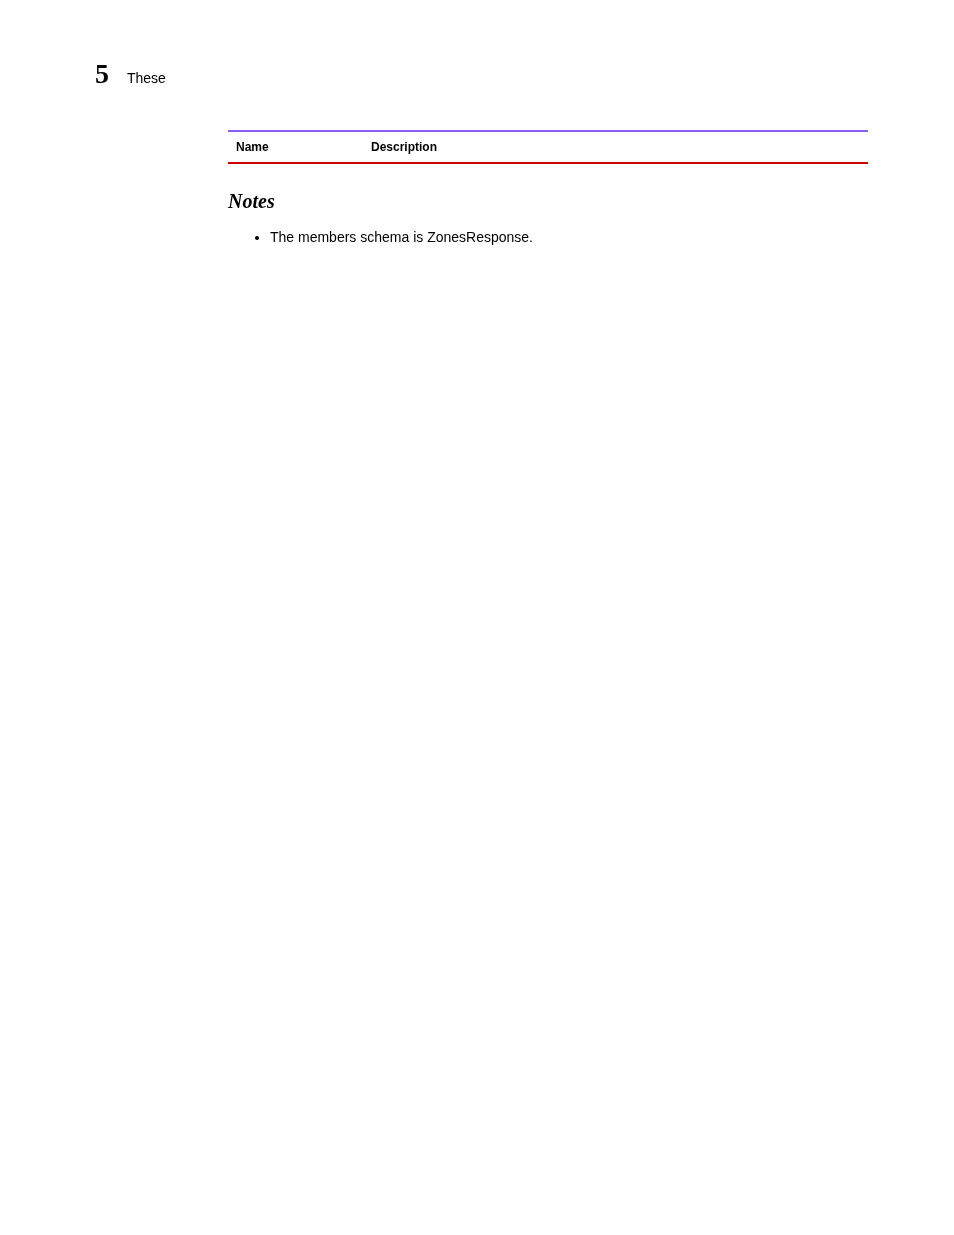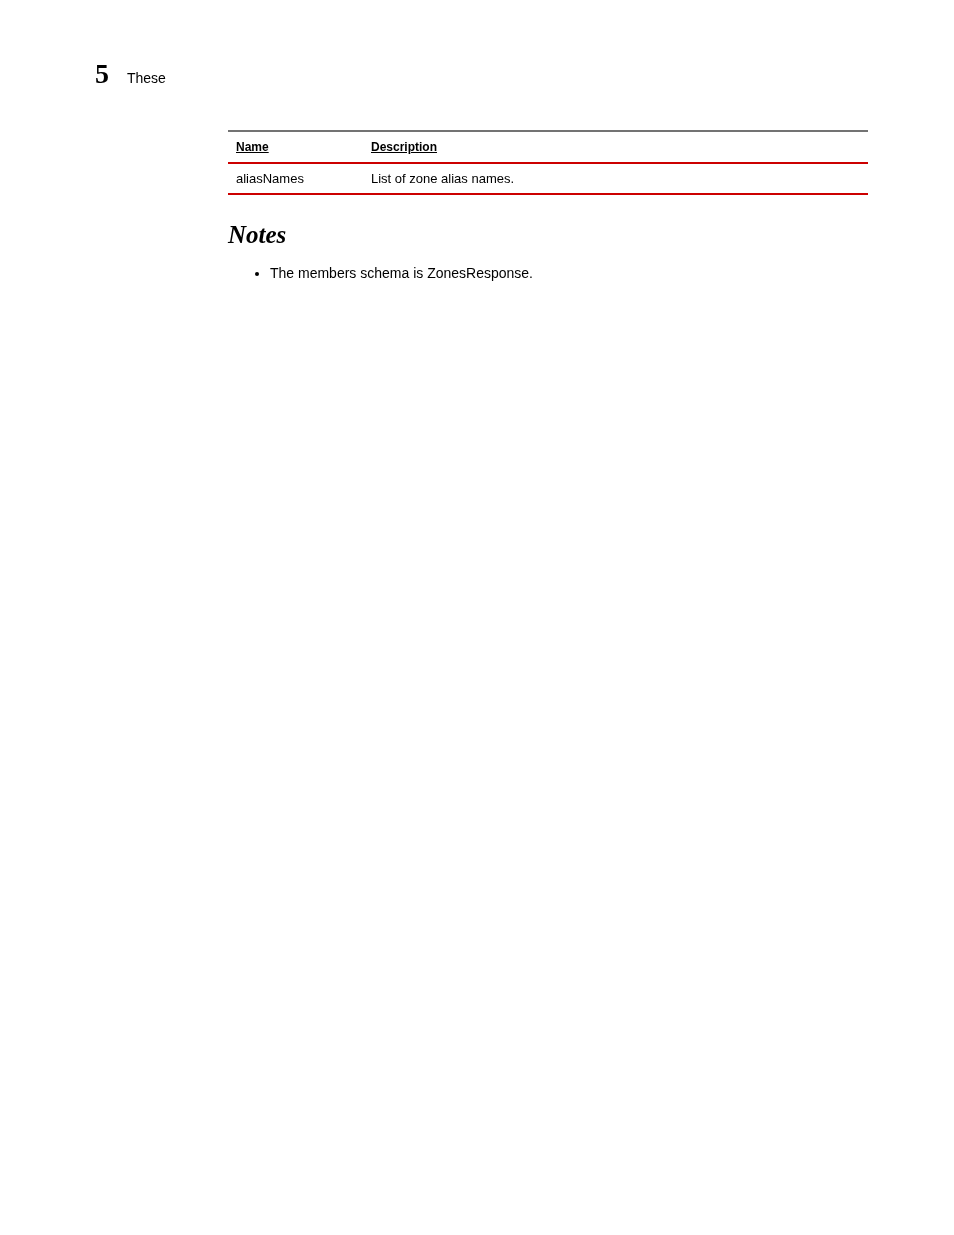--- a/index.html
+++ b/index.html
@@ -36,23 +36,22 @@
       position: absolute;
       top: 130px;
       left: 228px;
       width: 640px;
     }
     table {
       width: 100%;
       border-collapse: collapse;
     }
     thead tr {
-      border-top: 2px solid #737373;
+      border-top: 2px solid #8b5cf6;
       border-bottom: 2px solid #cc0000;
-      text-decoration: underline;
     }
     th {
       text-align: left;
       font-size: 12px;
       font-weight: bold;
       padding: 8px 8px;
       color: #000;
     }
     th.col-name {
       width: 135px;
@@ -64,21 +63,21 @@
       border-bottom: 2px solid #cc0000;
     }
     td {
       font-size: 13px;
       padding: 7px 8px;
       color: #000;
       vertical-align: top;
     }
     .notes-heading {
       margin-top: 26px;
-      font-size: 25px;
+      font-size: 20px;
       font-style: italic;
       font-weight: bold;
       color: #000;
       font-family: Georgia, serif;
     }
     .notes-list {
       margin-top: 14px;
       padding-left: 42px;
     }
     .notes-list li {
@@ -97,24 +96,20 @@
 
 <div class="content">
   <table>
     <thead>
       <tr>
         <th class="col-name">Name</th>
         <th>Description</th>
       </tr>
     </thead>
     <tbody>
-      <tr>
-        <td>aliasNames</td>
-        <td>List of zone alias names.</td>
-      </tr>
     </tbody>
   </table>
 
   <h3 class="notes-heading">Notes</h3>
   <ul class="notes-list">
     <li>The members schema is ZonesResponse.</li>
   </ul>
 </div>
 
 </body></html>

